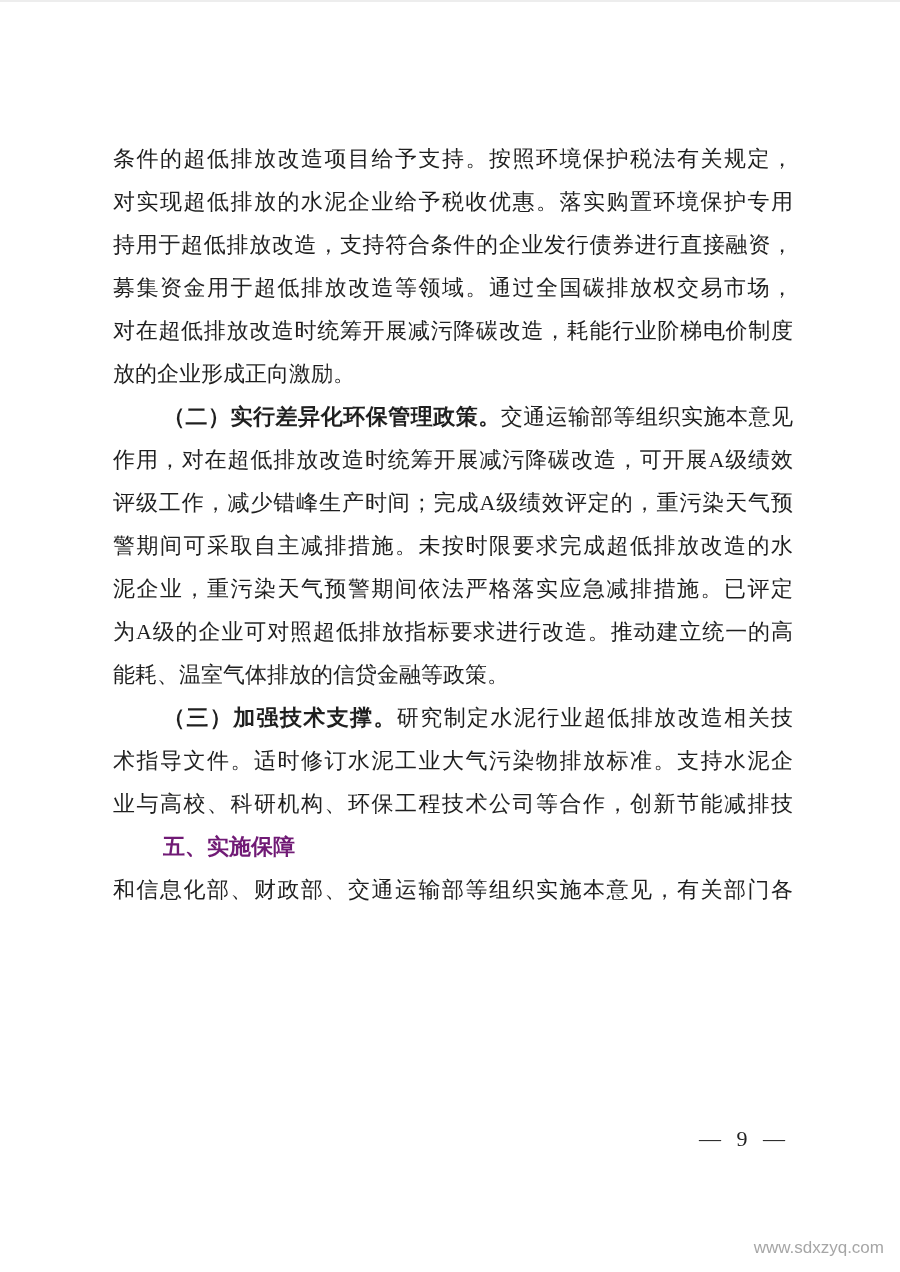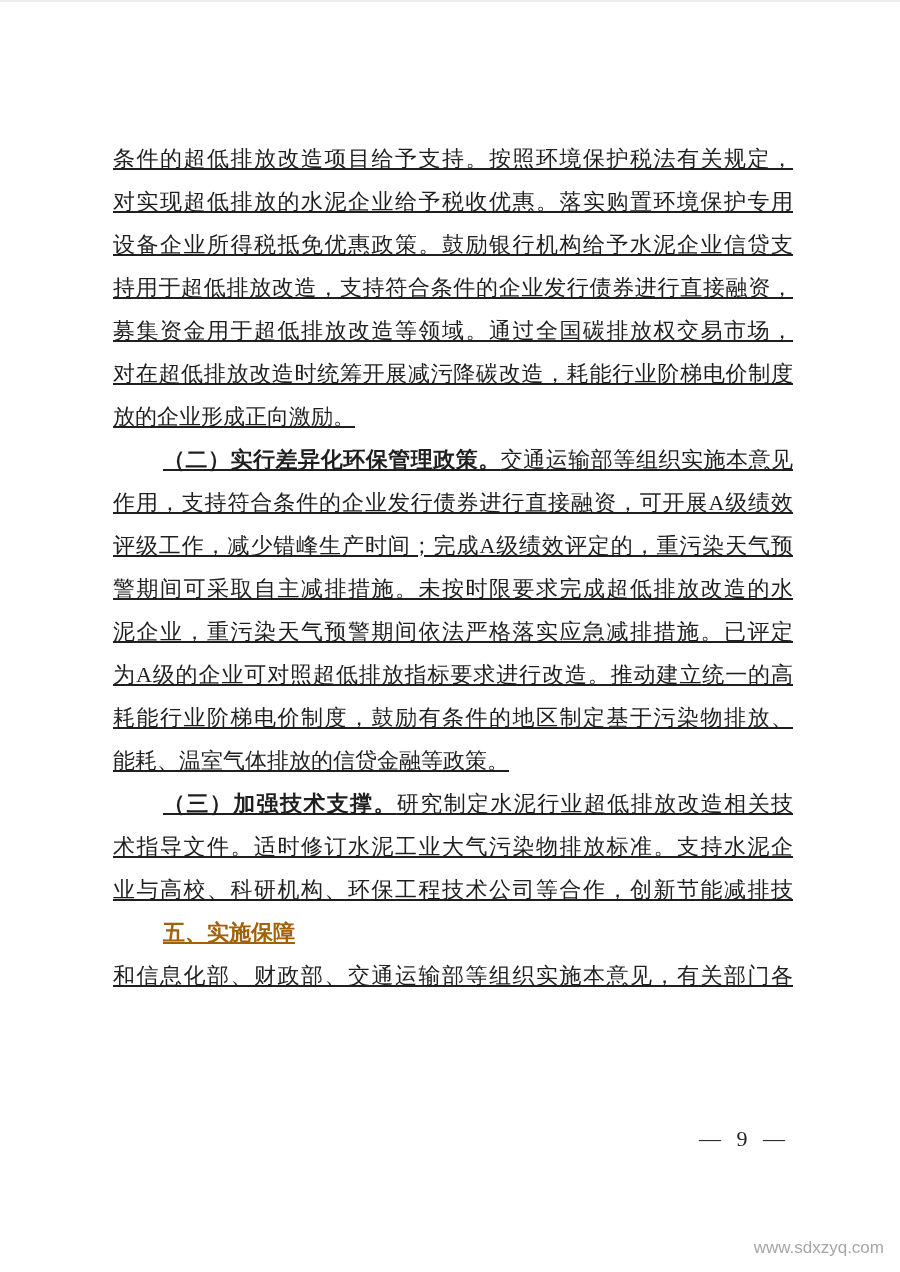--- a/index.html
+++ b/index.html
@@ -26,36 +26,35 @@
     position: absolute;
     left: 113px;
     top: 137px;
     width: 680px;
     color: #1f1f1f;
     font-size: 22px;
   }
   .line {
     line-height: 43px;
     text-align: left;
-    text-decoration: underline;
   }
   .line.j {
     text-align: justify;
     text-align-last: justify;
   }
   .line.ind {
     text-indent: 50px;
   }
   .lead {
     font-weight: bold;
   }
   .line.heading {
     font-family: "Liberation Sans", "DejaVu Sans", sans-serif;
     font-weight: bold;
-    color: #a16207;
+    color: #701a75;
   }
   .page-number {
     position: absolute;
     top: 1124px;
     right: 110px;
     font-size: 22px;
     line-height: 30px;
     color: #222222;
     letter-spacing: 5px;
     font-family: "Liberation Serif", "DejaVu Serif", serif;
@@ -69,32 +68,30 @@
     font-family: "Liberation Sans", "DejaVu Sans", sans-serif;
   }
 </style>
 </head>
 <body>
 
 <div class="page">
   <div class="text-body">
       <div class="line j"><span class="reg">条件的超低排放改造项目给予支持。按照环境保护税法有关规定，</span></div>
       <div class="line j"><span class="reg">对实现超低排放的水泥企业给予税收优惠。落实购置环境保护专用</span></div>
-      <div class="line j"><span class="reg">设备企业所得税抵免优惠政策。鼓励银行机构给予水泥企业信贷支</span></div>
       <div class="line j"><span class="reg">持用于超低排放改造，支持符合条件的企业发行债券进行直接融资，</span></div>
       <div class="line j"><span class="reg">募集资金用于超低排放改造等领域。通过全国碳排放权交易市场，</span></div>
       <div class="line j"><span class="reg">对在超低排放改造时统筹开展减污降碳改造，耗能行业阶梯电价制度</span></div>
       <div class="line"><span class="reg">放的企业形成正向激励。</span></div>
       <div class="line j ind"><span class="lead">（二）实行差异化环保管理政策。</span><span class="reg">交通运输部等组织实施本意见</span></div>
-      <div class="line j"><span class="reg">作用，支持符合条件的企业发行债券进行直接融资，可开展A级绩效</span></div>
+      <div class="line j"><span class="reg">作用，对在超低排放改造时统筹开展减污降碳改造，可开展A级绩效</span></div>
       <div class="line j"><span class="reg">评级工作，减少错峰生产时间；完成A级绩效评定的，重污染天气预</span></div>
       <div class="line j"><span class="reg">警期间可采取自主减排措施。未按时限要求完成超低排放改造的水</span></div>
       <div class="line j"><span class="reg">泥企业，重污染天气预警期间依法严格落实应急减排措施。已评定</span></div>
       <div class="line j"><span class="reg">为A级的企业可对照超低排放指标要求进行改造。推动建立统一的高</span></div>
-      <div class="line j"><span class="reg">耗能行业阶梯电价制度，鼓励有条件的地区制定基于污染物排放、</span></div>
       <div class="line"><span class="reg">能耗、温室气体排放的信贷金融等政策。</span></div>
       <div class="line j ind"><span class="lead">（三）加强技术支撑。</span><span class="reg">研究制定水泥行业超低排放改造相关技</span></div>
       <div class="line j"><span class="reg">术指导文件。适时修订水泥工业大气污染物排放标准。支持水泥企</span></div>
       <div class="line j"><span class="reg">业与高校、科研机构、环保工程技术公司等合作，创新节能减排技</span></div>
       <div class="line ind heading"><span class="lead">五、实施保障</span></div>
       <div class="line j"><span class="reg">和信息化部、财政部、交通运输部等组织实施本意见，有关部门各</span></div>
     </div>
   <div class="page-number">— 9 —</div>
   <div class="watermark">www.sdxzyq.com</div>
 </div>

